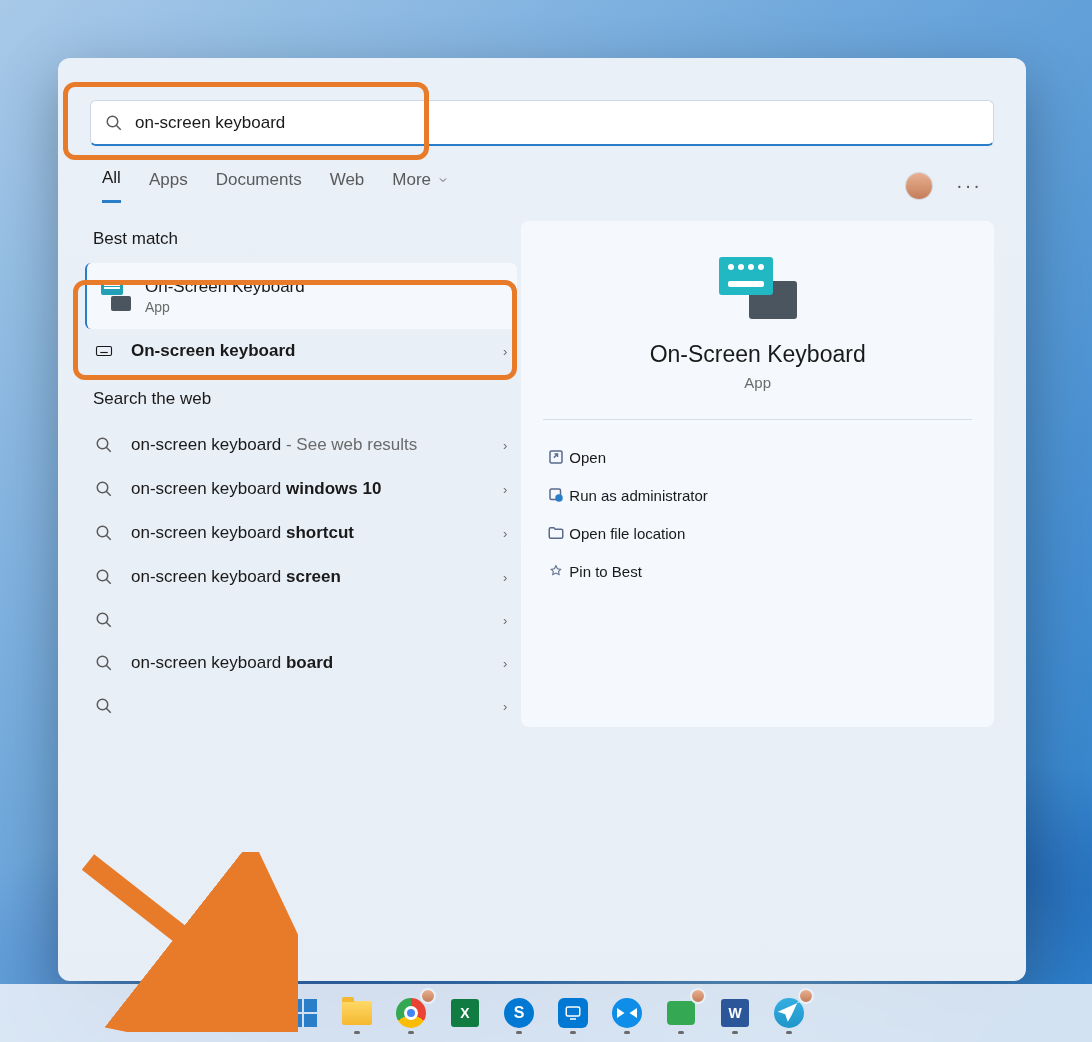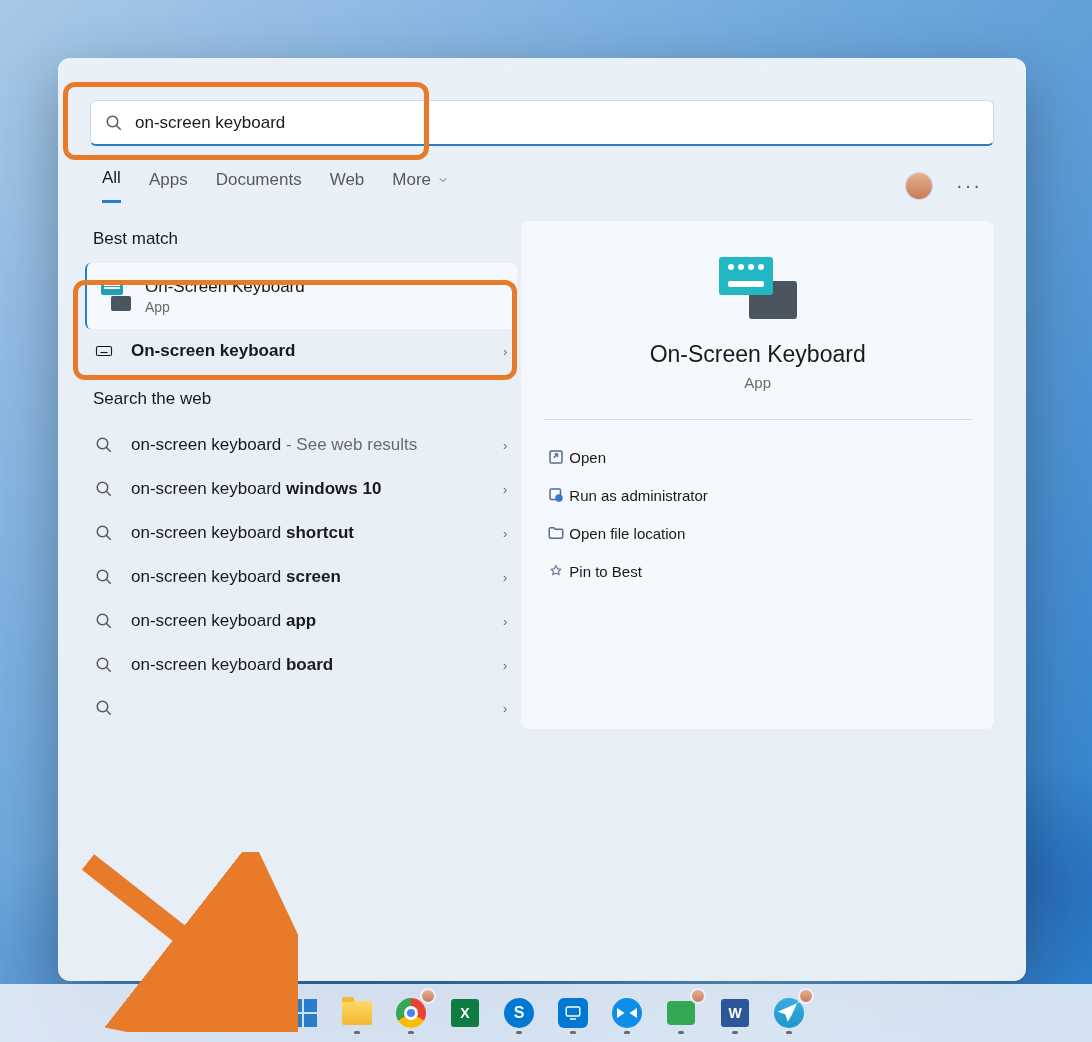--- a/index.html
+++ b/index.html
@@ -165,21 +165,20 @@
             <line x1="21" y1="21" x2="15" y2="15"></line>
           </svg>
         <div class="txt"><span>on-screen keyboard </span><span class="bold">screen</span></div>
         <div class="chev">›</div>
       </div>
       <div class="web-item">
         <svg class="si" viewBox="0 0 24 24" fill="none" stroke="#5a5a5a" stroke-width="2">
             <circle cx="10" cy="10" r="7"></circle>
             <line x1="21" y1="21" x2="15" y2="15"></line>
           </svg>
-        <div class="txt"><span>on-screen keyboard </span><span class="bold">app</span></div>
         <div class="chev">›</div>
       </div>
       <div class="web-item">
         <svg class="si" viewBox="0 0 24 24" fill="none" stroke="#5a5a5a" stroke-width="2">
             <circle cx="10" cy="10" r="7"></circle>
             <line x1="21" y1="21" x2="15" y2="15"></line>
           </svg>
         <div class="txt"><span>on-screen keyboard </span><span class="bold">board</span></div>
         <div class="chev">›</div>
       </div>

